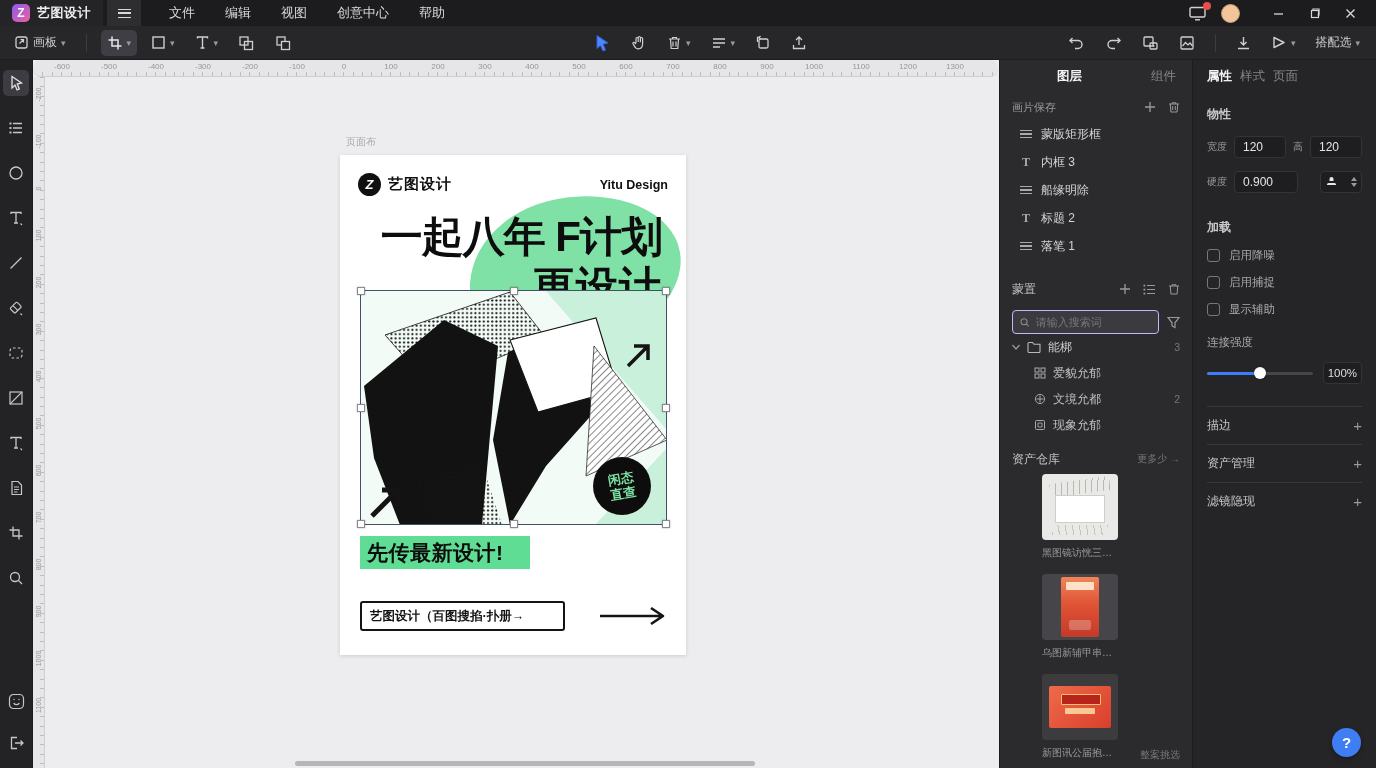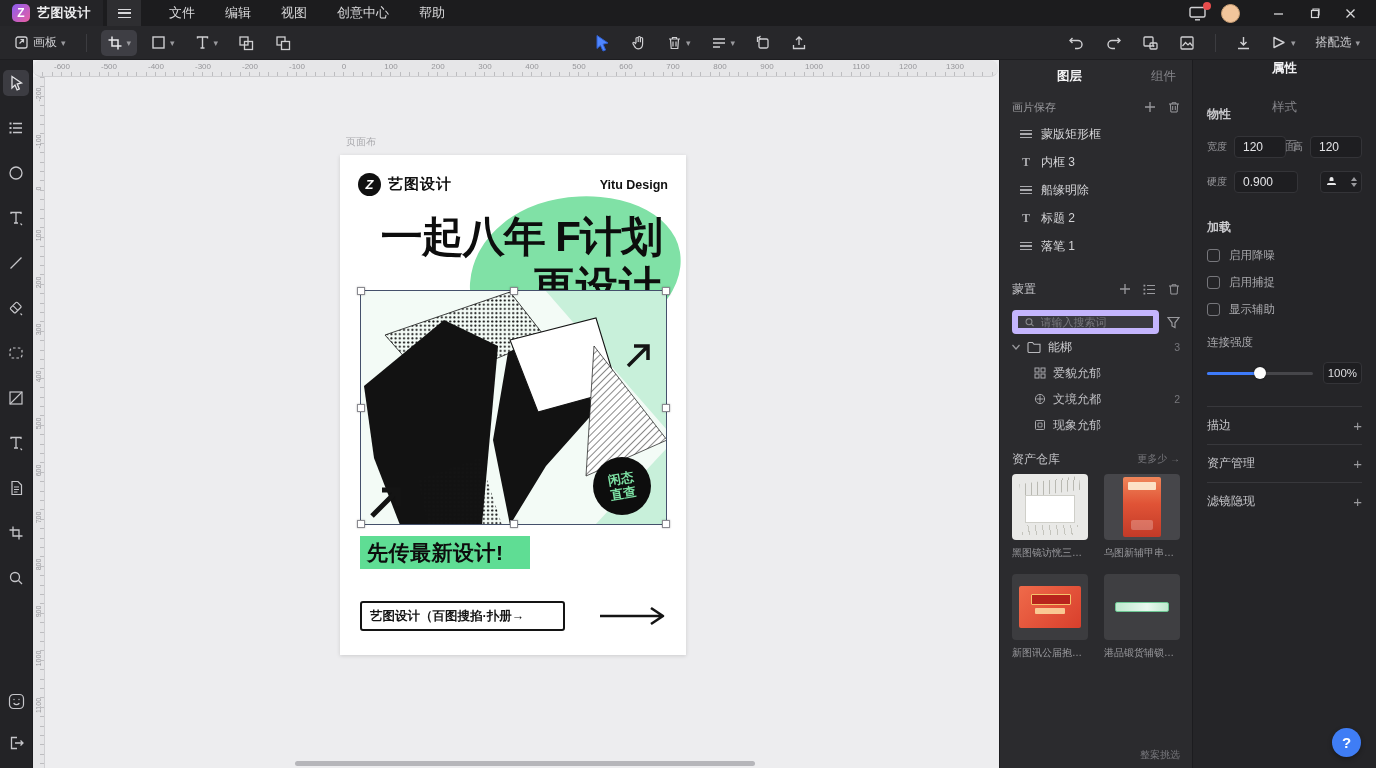--- a/index.html
+++ b/index.html
@@ -85,52 +85,52 @@
   .pa-tab.active { color:#f2f2f4; font-weight:bold; }
   .pa-sec { display:flex; align-items:center; height:26px; margin-top:2px; }
   .pa-sec .t { font-size:11px; color:#9a9a9e; }
   .pa-sec .icons { margin-left:auto; display:flex; gap:12px; align-items:center; color:#9a9a9e; }
   .layer-row { display:flex; align-items:center; gap:9px; height:28px; padding:0 8px; border-radius:4px; font-size:12px; color:#d4d4d7; }
   .layer-row.sel { background:#414147; }
   .lr-ham { width:12px; height:8px; border-top:1.4px solid #a9a9ad; border-bottom:1.4px solid #a9a9ad; position:relative; flex:none; }
   .lr-ham::after { content:""; position:absolute; left:0; top:2.3px; width:100%; height:1.4px; background:#a9a9ad; }
   .lr-t { width:12px; text-align:center; color:#a9a9ad; font-size:12px; font-weight:bold; font-family:"Liberation Serif",serif; flex:none; }
   .search-row { display:flex; align-items:center; gap:8px; margin-top:8px; }
-  .search-box { flex:1; height:24px; background:#3a3a3f; border:6px solid #c4b5fd; border-radius:4px; display:flex; align-items:center; gap:6px; padding:0 7px; }
+  .search-box { flex:1; height:24px; background:#3a3a3f; border:1px solid #c4b5fd; border-radius:4px; display:flex; align-items:center; gap:6px; padding:0 7px; }
   .search-box input { background:transparent; border:none; outline:none; color:#d4d4d7; font-size:11px; width:100%; font-family:"Liberation Sans",sans-serif; }
   .search-box input::placeholder { color:#77777c; }
   .tree-row { display:flex; align-items:center; gap:7px; height:26px; font-size:12px; color:#cfcfd2; }
   .tree-row .cnt { margin-left:auto; font-size:10.5px; color:#77777c; }
   .tree-row.child { padding-left:22px; color:#bfbfc3; }
   .assets-hdr { display:flex; align-items:center; margin-top:10px; height:22px; }
   .assets-hdr .t { font-size:12px; color:#c2c2c6; }
   .assets-hdr .more { margin-left:auto; font-size:10px; color:#77777c; }
   .thumb-grid { display:flex; flex-wrap:wrap; gap:14px 16px; margin-top:4px; }
-  .thumb-cell { width:76px; }
+  .thumb-cell { width:76px;margin-left:30px; }
   .thumb { width:76px; height:66px; border-radius:4px; background:#3a3a3d; overflow:hidden; position:relative; }
   .caption { margin-top:6px; font-size:10px; color:#9a9a9e; white-space:nowrap; overflow:hidden; text-overflow:ellipsis; }
   .th-sketch { background:#e9e9e7; }
   .th-sketch .card { position:absolute; left:14px; top:22px; width:48px; height:26px; background:#fff; box-shadow:0 0 0 1px #cfcfc9; }
   .th-sketch .lines { position:absolute; left:8px; top:6px; width:60px; height:14px; background:repeating-linear-gradient(100deg,#b9b9b2 0 1px,transparent 1px 6px); transform:rotate(-8deg); }
   .th-sketch .lines2 { position:absolute; left:10px; bottom:5px; width:56px; height:10px; background:repeating-linear-gradient(80deg,#c4c4bd 0 1px,transparent 1px 7px); }
   .th-redposter { background:#46464a; }
   .th-redposter .p { position:absolute; left:19px; top:3px; width:38px; height:60px; border-radius:2px; background:linear-gradient(180deg,#f0865a 0%,#e05336 45%,#c23a28 100%); }
   .th-redposter .p::before { content:""; position:absolute; left:5px; top:5px; width:28px; height:8px; background:rgba(255,245,220,.85); border-radius:1px; }
   .th-redposter .p::after { content:""; position:absolute; left:8px; bottom:7px; width:22px; height:10px; background:rgba(255,255,255,.25); border-radius:2px; }
   .th-banner { background:#3c3c3f; }
   .th-banner .b { position:absolute; left:7px; top:12px; width:62px; height:42px; border-radius:2px; background:linear-gradient(135deg,#ef6a4a,#d93f2c); }
   .th-banner .b::before { content:""; position:absolute; left:12px; top:8px; width:38px; height:9px; background:#b8241c; border:1px solid #f5c26a; border-radius:1px; }
   .th-banner .b::after { content:""; position:absolute; left:16px; top:22px; width:30px; height:6px; background:rgba(255,230,170,.8); border-radius:1px; }
   .th-strip { background:#3f3f42; }
   .th-strip .s { position:absolute; left:11px; top:28px; width:54px; height:10px; background:linear-gradient(90deg,#bfe9cf,#e9f9ef 60%,#bfe9cf); border:1px solid #6cc793; border-radius:2px; }
   .pa-footer { position:absolute; right:12px; bottom:6px; font-size:10px; color:#77777c; }
 
   
   .panel-b { position:absolute; left:1192px; top:60px; width:184px; height:708px; background:#252528; border-left:1px solid #1c1c1f; z-index:26; padding:0 14px; color:#cfcfd2; }
-  .pb-tabs { display:flex; gap:22px; height:32px; align-items:center;flex-direction:column; }
+  .pb-tabs { display:flex; gap:8px; height:32px; align-items:center; }
   .pb-tab { font-size:12.5px; color:#85858a; }
   .pb-tab.active { color:#f2f2f4; font-weight:bold; }
   .pb-h { font-size:12px; color:#c9c9cd; font-weight:bold; margin-top:14px; }
   .pb-row { display:flex; align-items:center; gap:7px; margin-top:13px; }
   .pb-label { font-size:10px; color:#9a9a9e; flex:none; }
   .pb-input { height:22px; background:#1e1e21; border:1px solid #343438; border-radius:4px; color:#e4e4e7; font-size:12px; display:flex; align-items:center; padding-left:8px; }
   .w52{width:52px}.w64{width:64px}
   .stamp-box { width:42px; height:22px; background:#1e1e21; border:1px solid #343438; border-radius:4px; margin-left:auto; display:flex; align-items:center; justify-content:space-between; padding:0 4px; }
   .spin { display:flex; flex-direction:column; gap:2px; }
   .spin i { display:block; width:0; height:0; border-left:3.5px solid transparent; border-right:3.5px solid transparent; }

